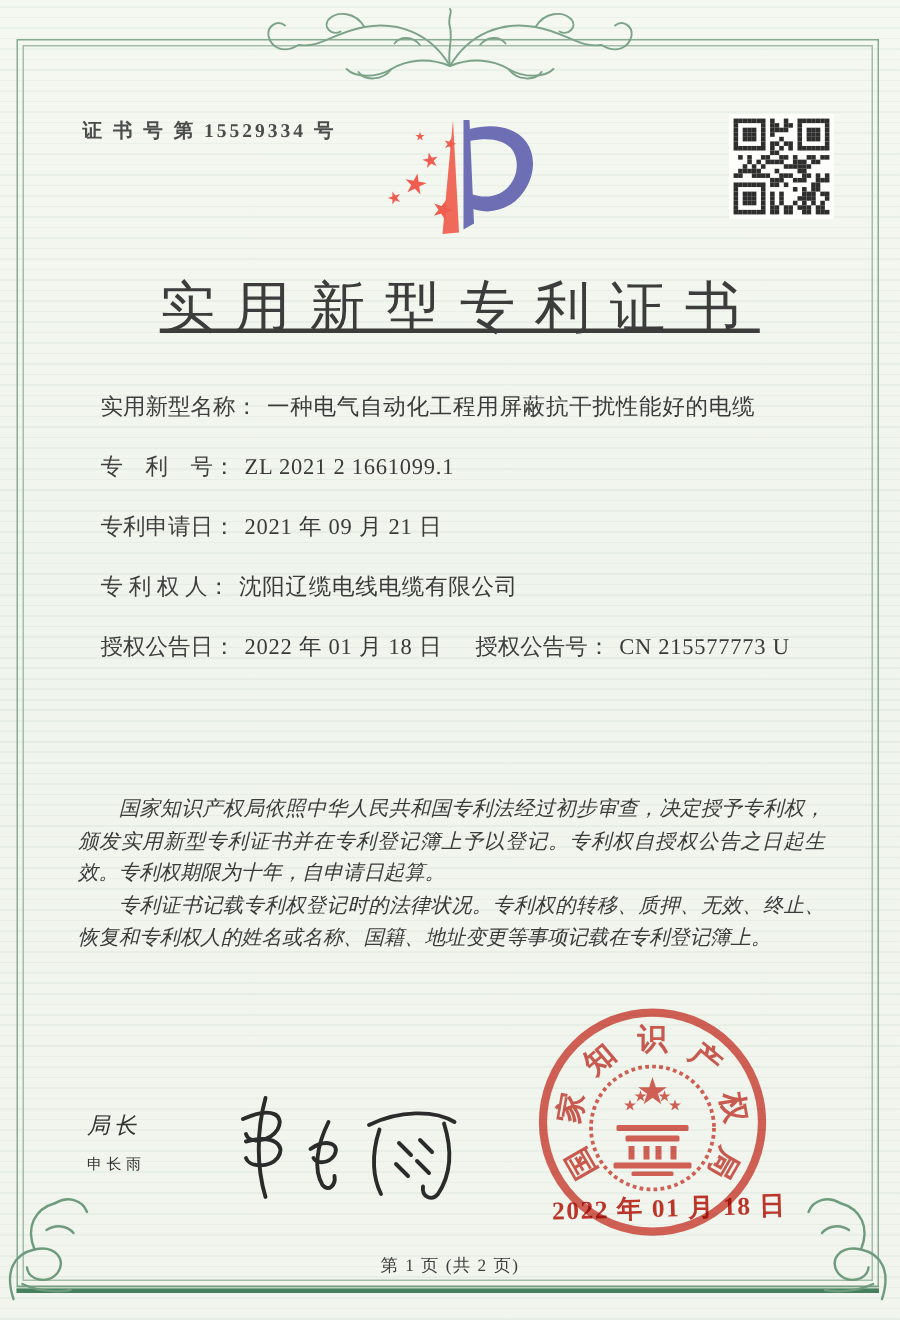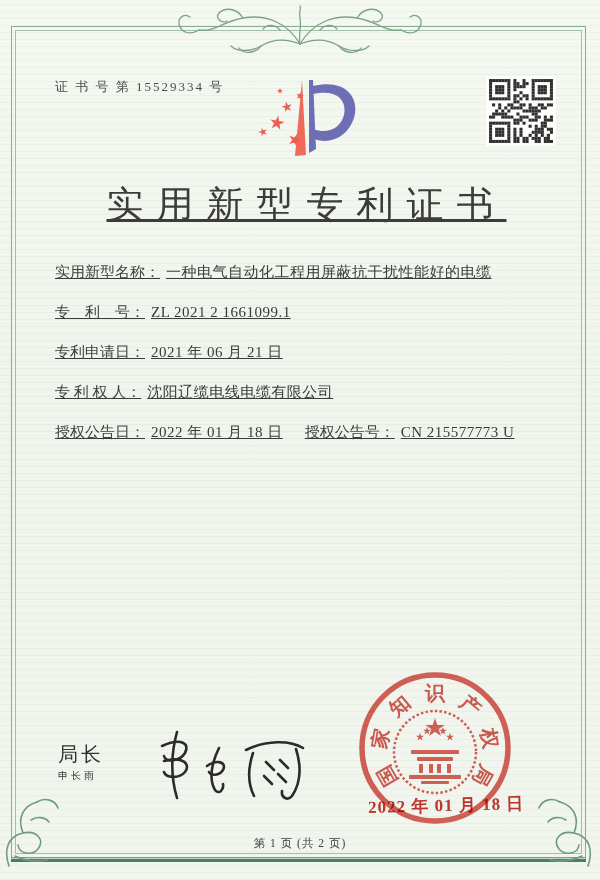--- a/index.html
+++ b/index.html
@@ -16,38 +16,38 @@
     border:1px solid #8aab92;}
   .frame-inner{position:absolute;left:15px;right:18px;top:30px;bottom:26px;
     border:1px solid #a3bda9;}
   .bottom-rule{position:absolute;left:11px;right:14px;bottom:18px;height:3px;
     background:#47805e;box-shadow:0 -2px 0 rgba(71,128,94,.25);}
   .orn-top{position:absolute;top:4px;left:50%;transform:translateX(-50%);}
   .orn-bl{position:absolute;left:1px;bottom:12px;}
   .orn-br{position:absolute;right:4px;bottom:12px;transform:scaleX(-1);}
 
   .certno{position:absolute;left:55px;top:78px;font-size:13px;letter-spacing:2px;
-    color:#4c4c4c;}
+    color:#4c4c4c;font-weight:bold;}
   .logo{position:absolute;left:250px;top:76px;}
   .qr{position:absolute;left:486px;top:76px;width:70px;height:70px;}
 
   .title{position:absolute;top:180px;left:0;width:100%;text-align:center;
     font-size:37px;letter-spacing:13px;text-indent:13px;color:#3c3c3c;font-weight:500;text-decoration:underline;}
 
-  .fields{position:absolute;left:55px;top:262px;right:30px;font-size:15px;color:#3a3a3a;text-decoration:underline;}
+  .fields{position:absolute;left:67px;top:262px;right:30px;font-size:15px;color:#3a3a3a;}
   .frow{margin-bottom:19px;line-height:21px;white-space:nowrap;}
   .flabel{color:#3f3f3f;}
   .fval{margin-left:6px;letter-spacing:.5px;}
   .grant .pair2{margin-left:22px;}
 
   .paras{position:absolute;left:52px;top:528px;width:498px;font-size:13.6px;
     line-height:21.6px;color:#3b3b3b;text-align:justify;font-style:italic;}
   .paras p{margin:0;text-indent:2em;}
 
-  .sig-title{position:absolute;left:58px;top:741px;font-size:20px;letter-spacing:3px;color:#333;}
+  .sig-title{position:absolute;left:58px;top:741px;font-size:15px;letter-spacing:3px;color:#333;font-style:italic;}
   .sig-name{position:absolute;left:58px;top:769px;font-size:10px;letter-spacing:3px;color:#333;}
   .sig-script{position:absolute;left:150px;top:726px;}
 
   .seal-wrap{position:absolute;left:335px;top:648px;width:200px;height:200px;
     opacity:.86;mix-blend-mode:multiply;}
   .seal-ch{position:absolute;left:50%;top:50%;font-size:20px;font-weight:700;
     color:#cf4238;font-family:"Liberation Serif",serif;transform-origin:center;}
   .seal-date{position:absolute;left:368px;top:794px;font-size:17px;font-weight:700;
     color:#c8382e;letter-spacing:1px;transform:rotate(-1.5deg);mix-blend-mode:multiply;}
 
@@ -351,30 +351,34 @@
   <div class="title">实用新型专利证书</div>
 
   <div class="fields">
     <div class="frow">
       <span class="flabel">实用新型名称：</span><span class="fval">一种电气自动化工程用屏蔽抗干扰性能好的电缆</span>
     </div>
     <div class="frow">
       <span class="flabel">专　利　号：</span><span class="fval">ZL 2021 2 1661099.1</span>
     </div>
     <div class="frow">
-      <span class="flabel">专利申请日：</span><span class="fval">2021 年 06 月 21 日</span>
+      <span class="flabel">专利申请日：</span><span class="fval">2021 年 09 月 21 日</span>
     </div>
     <div class="frow">
       <span class="flabel">专 利 权 人：</span><span class="fval">沈阳辽缆电线电缆有限公司</span>
     </div>
     <div class="frow grant">
       <span class="flabel">授权公告日：</span><span class="fval">2022 年 01 月 18 日</span><span class="flabel pair2">授权公告号：</span><span class="fval">CN 215577773 U</span>
     </div>
   </div>
 
+  <div class="paras">
+    <p>国家知识产权局依照中华人民共和国专利法经过初步审查，决定授予专利权，颁发实用新型专利证书并在专利登记簿上予以登记。专利权自授权公告之日起生效。专利权期限为十年，自申请日起算。</p>
+    <p>专利证书记载专利权登记时的法律状况。专利权的转移、质押、无效、终止、恢复和专利权人的姓名或名称、国籍、地址变更等事项记载在专利登记簿上。</p>
+  </div>
 
   <div class="sig-title">局长</div>
   <div class="sig-name">申长雨</div>
   <svg class="sig-script" width="162" height="78" viewBox="0 0 162 78">
     <g stroke="#2b2b2b" fill="none" stroke-width="2.6" stroke-linecap="round">
       <path d="M27,6 C21,28 21,52 27,72"></path>
       <path d="M12,20 C32,11 40,18 35,27 C30,35 16,37 14,30"></path>
       <path d="M14,35 C33,30 41,38 35,46 C29,53 16,52 14,46"></path>
       <path d="M69,22 C61,38 59,54 65,64 C69,69 74,64 73,58"></path>
       <path d="M57,40 C67,33 77,36 73,44 C69,50 61,50 59,46"></path>

